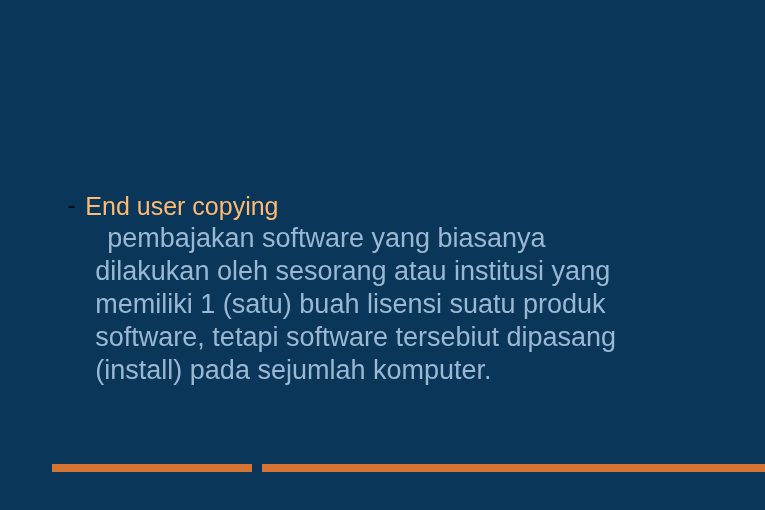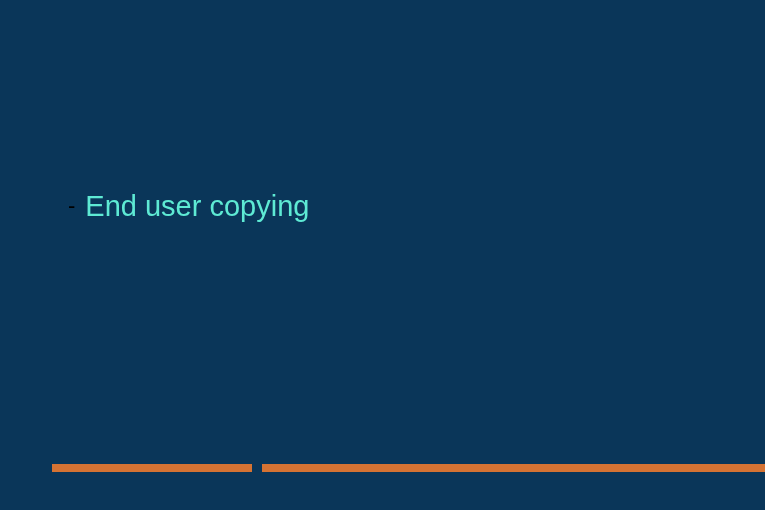--- a/index.html
+++ b/index.html
@@ -25,22 +25,22 @@
       display: flex;
       align-items: flex-start;
     }
     .dash {
       color: #000;
       font-size: 22px;
       margin-right: 10px;
       line-height: 32px;
     }
     .heading {
-      color: #5eead4;
-      font-size: 29px;
+      color: #fdba74;
+      font-size: 25px;
       font-weight: normal;
       line-height: 32px;
     }
     .body-text {
       color: #9bb8d3;
       font-size: 27px;
       font-weight: normal;
       line-height: 33px;
       margin-left: 10px;
     }
@@ -71,20 +71,24 @@
     }
   </style>
 </head>
 <body>
 
 <div class="content">
   <div class="bullet-row">
     <span class="dash">-</span>
     <div>
       <span class="heading">End user copying</span>
+      <div class="body-text">
+        <span class="first-line"> pembajakan software yang biasanya</span>
+        <span>dilakukan oleh sesorang atau institusi yang memiliki 1 (satu)  buah lisensi suatu produk software, tetapi  software tersebiut dipasang (install) pada sejumlah komputer.</span>
+      </div>
     </div>
   </div>
 </div>
 
 <div class="footer-bars">
   <div class="bar-short"></div>
   <div class="bar-gap"></div>
   <div class="bar-long"></div>
 </div>
 

